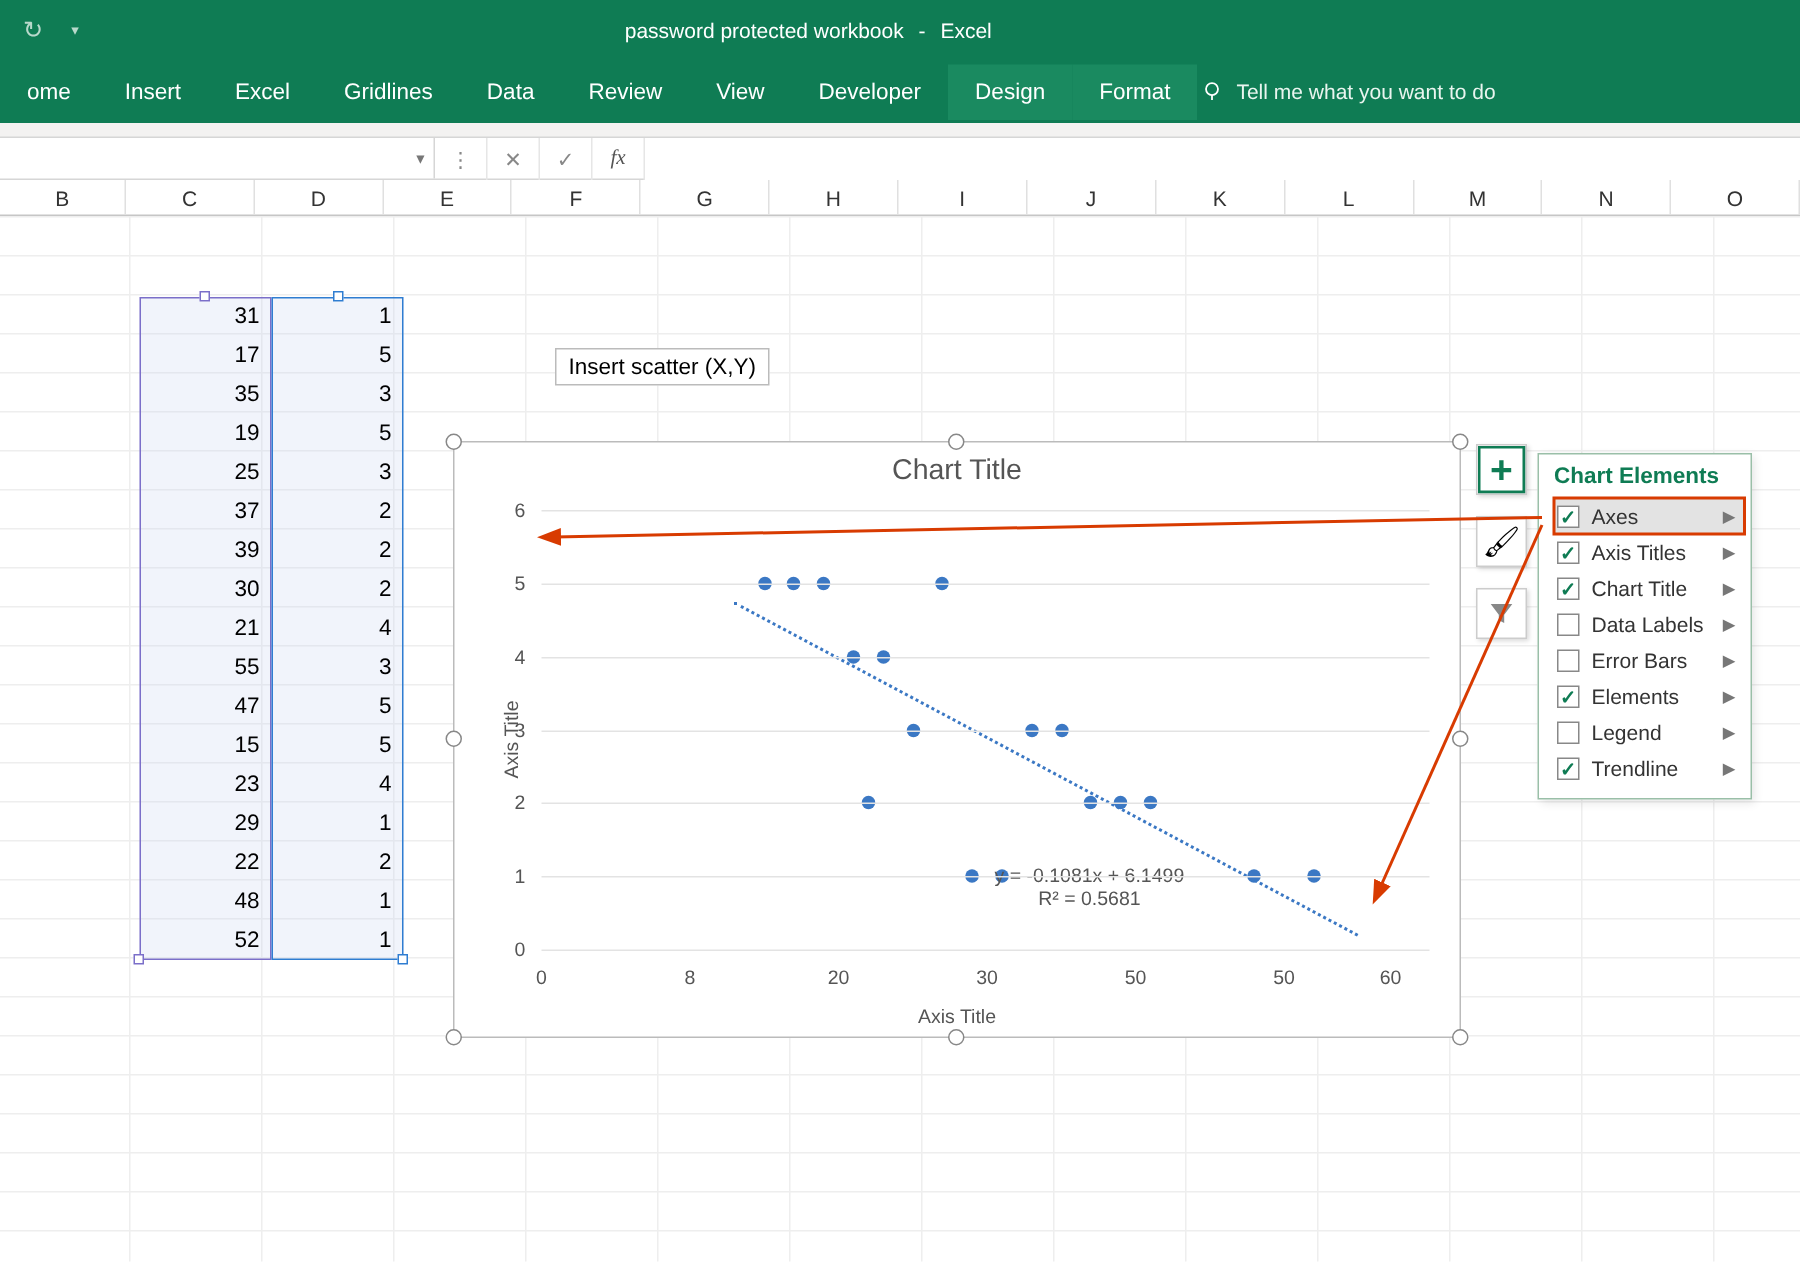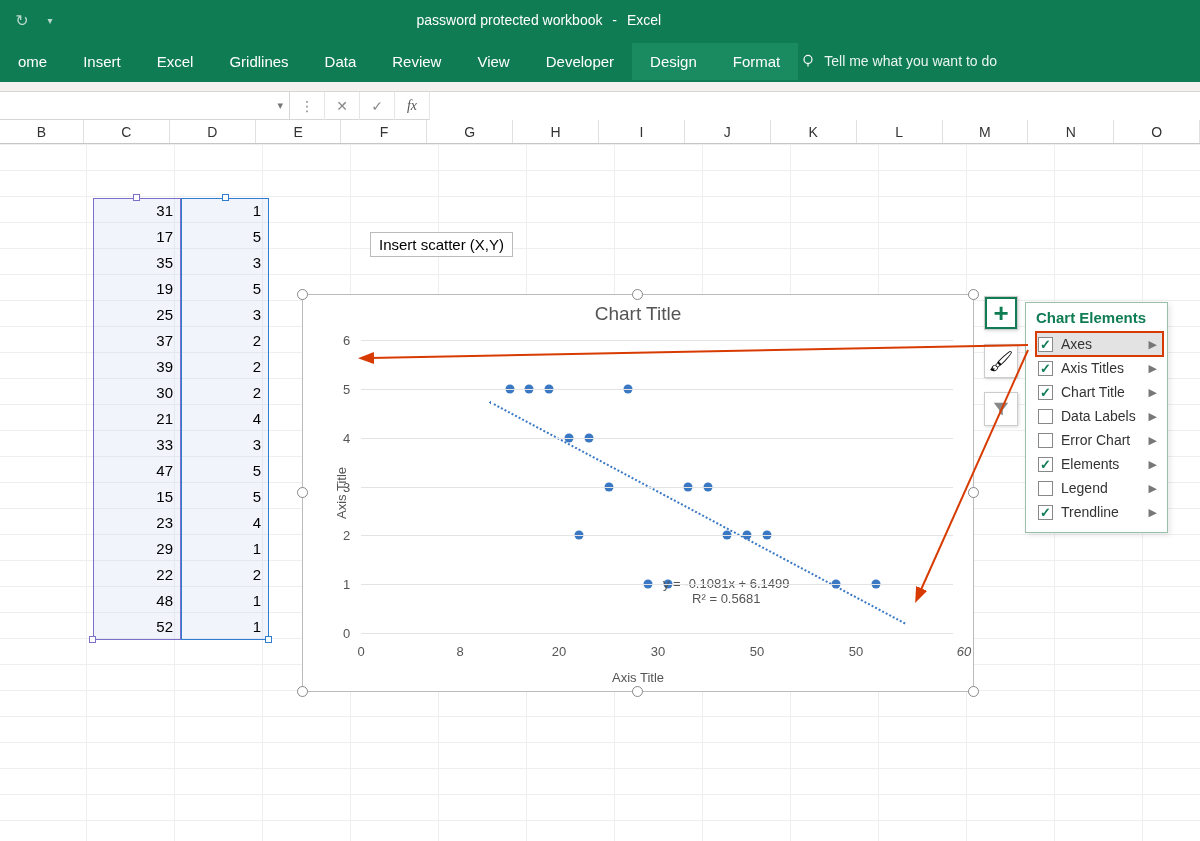--- a/index.html
+++ b/index.html
@@ -214,21 +214,21 @@
   <div class="data-col" style="left:93px;" id="colC">
       <div class="cell">31</div>
       <div class="cell">17</div>
       <div class="cell">35</div>
       <div class="cell">19</div>
       <div class="cell">25</div>
       <div class="cell">37</div>
       <div class="cell">39</div>
       <div class="cell">30</div>
       <div class="cell">21</div>
-      <div class="cell">33</div>
+      <div class="cell">55</div>
       <div class="cell">47</div>
       <div class="cell">15</div>
       <div class="cell">23</div>
       <div class="cell">29</div>
       <div class="cell">22</div>
       <div class="cell">48</div>
       <div class="cell">52</div>
     </div>
   <div class="data-col" style="left:181px;" id="colD">
       <div class="cell">1</div>
@@ -302,21 +302,21 @@
       <div class="grid-h" style="top: 93.8333px;"></div>
       <div class="y-tick" style="top: 93.8333px;">5</div>
       <div class="grid-h" style="top: 45px;"></div>
       <div class="y-tick" style="top: 45px;">6</div>
       <div class="x-tick" style="left: 58px;">0</div>
       <div class="x-tick" style="left: 157px;">8</div>
       <div class="x-tick" style="left: 256px;">20</div>
       <div class="x-tick" style="left: 355px;">30</div>
       <div class="x-tick" style="left: 454px;">50</div>
       <div class="x-tick" style="left: 553px;">50</div>
-      <div class="x-tick" style="left: 661px; font-style: italic;">60</div>
+      <div class="x-tick" style="left: 624px;">60</div>
     </div>
 
   <div class="side-btns">
     <div class="side-btn plus">
         <span class="plus-sym">+</span>
       </div>
     <div class="side-btn">
         <span>🖌</span>
       </div>
     <div class="side-btn">
@@ -344,21 +344,21 @@
           <span>Chart Title</span>
           <span class="arr">▶</span>
         </div>
         <div class="fly-item">
           <span class="chk"></span>
           <span>Data Labels</span>
           <span class="arr">▶</span>
         </div>
         <div class="fly-item">
           <span class="chk"></span>
-          <span>Error Chart</span>
+          <span>Error Bars</span>
           <span class="arr">▶</span>
         </div>
         <div class="fly-item">
           <span class="chk on"></span>
           <span>Elements</span>
           <span class="arr">▶</span>
         </div>
         <div class="fly-item">
           <span class="chk"></span>
           <span>Legend</span>

